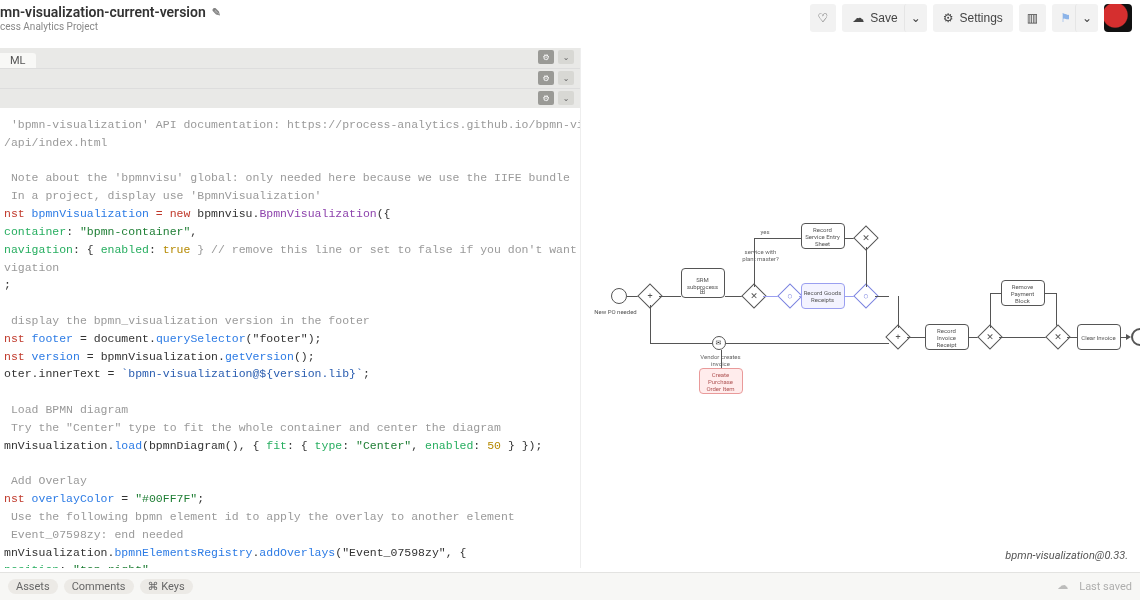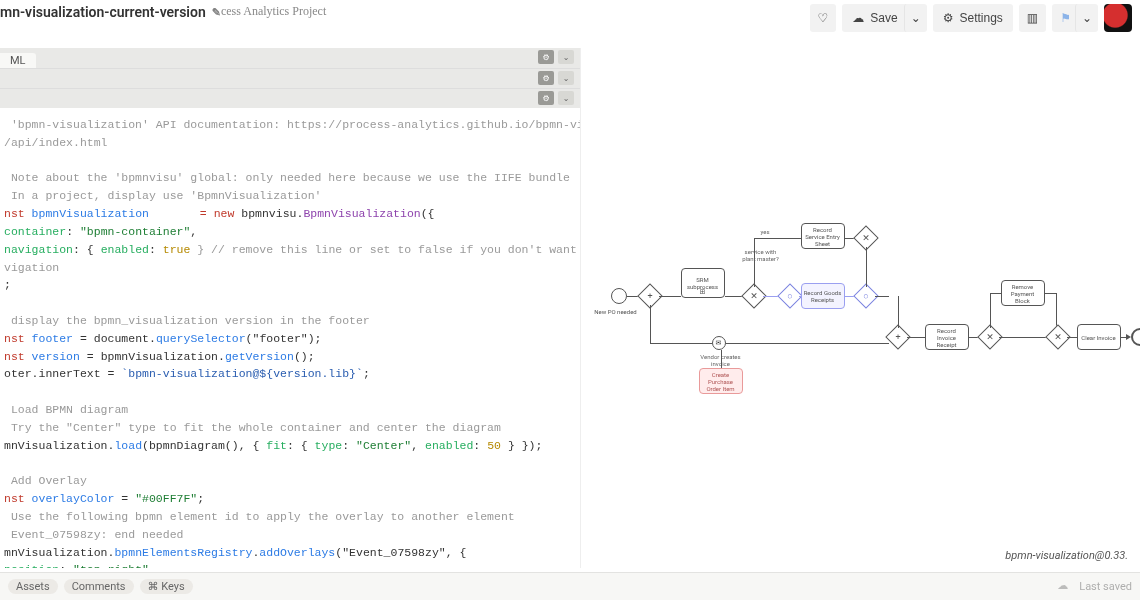--- a/index.html
+++ b/index.html
@@ -1,40 +1,40 @@
 <!DOCTYPE html>
 <html><head>
 <meta charset="utf-8">
 <style>
   * { margin: 0; padding: 0; box-sizing: border-box; }
   html, body { width: 1140px; height: 600px; font-family: -apple-system, BlinkMacSystemFont, "Segoe UI", Roboto, sans-serif; font-size: 13px; color: #333; background: #fff; overflow: hidden; }
   .topbar { display: flex; align-items: flex-start; justify-content: space-between; height: 40px; padding: 4px 8px 0 0; background: #fff; }
-  .title-area { display: flex; flex-direction: row; line-height: 1.2; padding-left: 0; }
+  .title-area { display: flex; flex-direction: column; line-height: 1.2; padding-left: 0; }
   .title-row { display: flex; align-items: center; gap: 6px; font-size: 14px; font-weight: 600; }
   .pencil { font-size: 11px; opacity: .6; }
-  .subtitle { font-size: 12px; color: #888; font-family: Liberation Serif, serif; }
+  .subtitle { font-size: 10px; color: #888; }
   .top-actions { display: flex; align-items: center; gap: 6px; }
   .btn { display: inline-flex; align-items: center; gap: 6px; background: #f2f2f2; border: none; border-radius: 3px; padding: 6px 10px; font-size: 12px; color: #444; cursor: pointer; height: 28px; }
   .btn.icon-only { padding: 6px 8px; }
   .btn.split-right { padding: 6px 6px; margin-left: -4px; border-left: 1px solid #e5e5e5; }
   .avatar { width: 28px; height: 28px; border-radius: 4px; background: radial-gradient(circle at 40% 40%, #d52f2f 0 50%, #111 55% 100%); }
   .main { display: flex; height: 520px; margin-top: 8px; }
   .left-pane { width: 580px; display: flex; flex-direction: column; background: #fdfdfd; }
   .tabs-row { position: relative; height: 20px; background: #e9e9e7; display: flex; align-items: flex-end; }
   .tab { background: #f8f8f6; padding: 1px 10px; font-size: 11px; color: #555; border-top-right-radius: 3px; }
   .pane-buttons { position: absolute; right: 6px; top: 2px; display: flex; gap: 4px; }
   .pane-mini { width: 16px; height: 14px; background: #d8d8d4; border-radius: 2px; display: flex; align-items: center; justify-content: center; font-size: 8px; color: #666; cursor: pointer; }
   .pane-mini.dark { background: #9a9a96; color: #fff; }
   .spacer-row { position: relative; height: 20px; background: #e9e9e7; border-top: 1px solid #ddd; }
   .code-area { flex: 1; overflow: auto; background: #fff; padding: 8px 6px 40px 4px; font-family: "SFMono-Regular", Consolas, "Liberation Mono", monospace; font-size: 11.5px; line-height: 1.55; white-space: pre; color: #333; }
   .cm { color: #9a9a9a; }
   .kw { color: #c0392b; }
   .fn { color: #2c7be5; }
   .prop { color: #27ae60; }
-  .new { color: #c0392b; padding-left: 44px; }
+  .new { color: #c0392b; }
   .cls { color: #8e44ad; }
   .str { color: #1e7e34; }
   .num { color: #b58900; }
   .tpl { color: #2a5db0; }
   .right-pane { flex: 1; background: #fff; border-left: 1px solid #eee; position: relative; display: flex; flex-direction: column; }
   .diagram-wrap { flex: 1; display: flex; align-items: center; justify-content: center; }
   .diagram { position: relative; width: 520px; height: 220px; }
   .evt { position: absolute; border: 1.5px solid #555; border-radius: 50%; background: #fff; }
   .evt.start { width: 16px; height: 16px; }
   .evt.end-o { width: 18px; height: 18px; border-width: 2.5px; }

